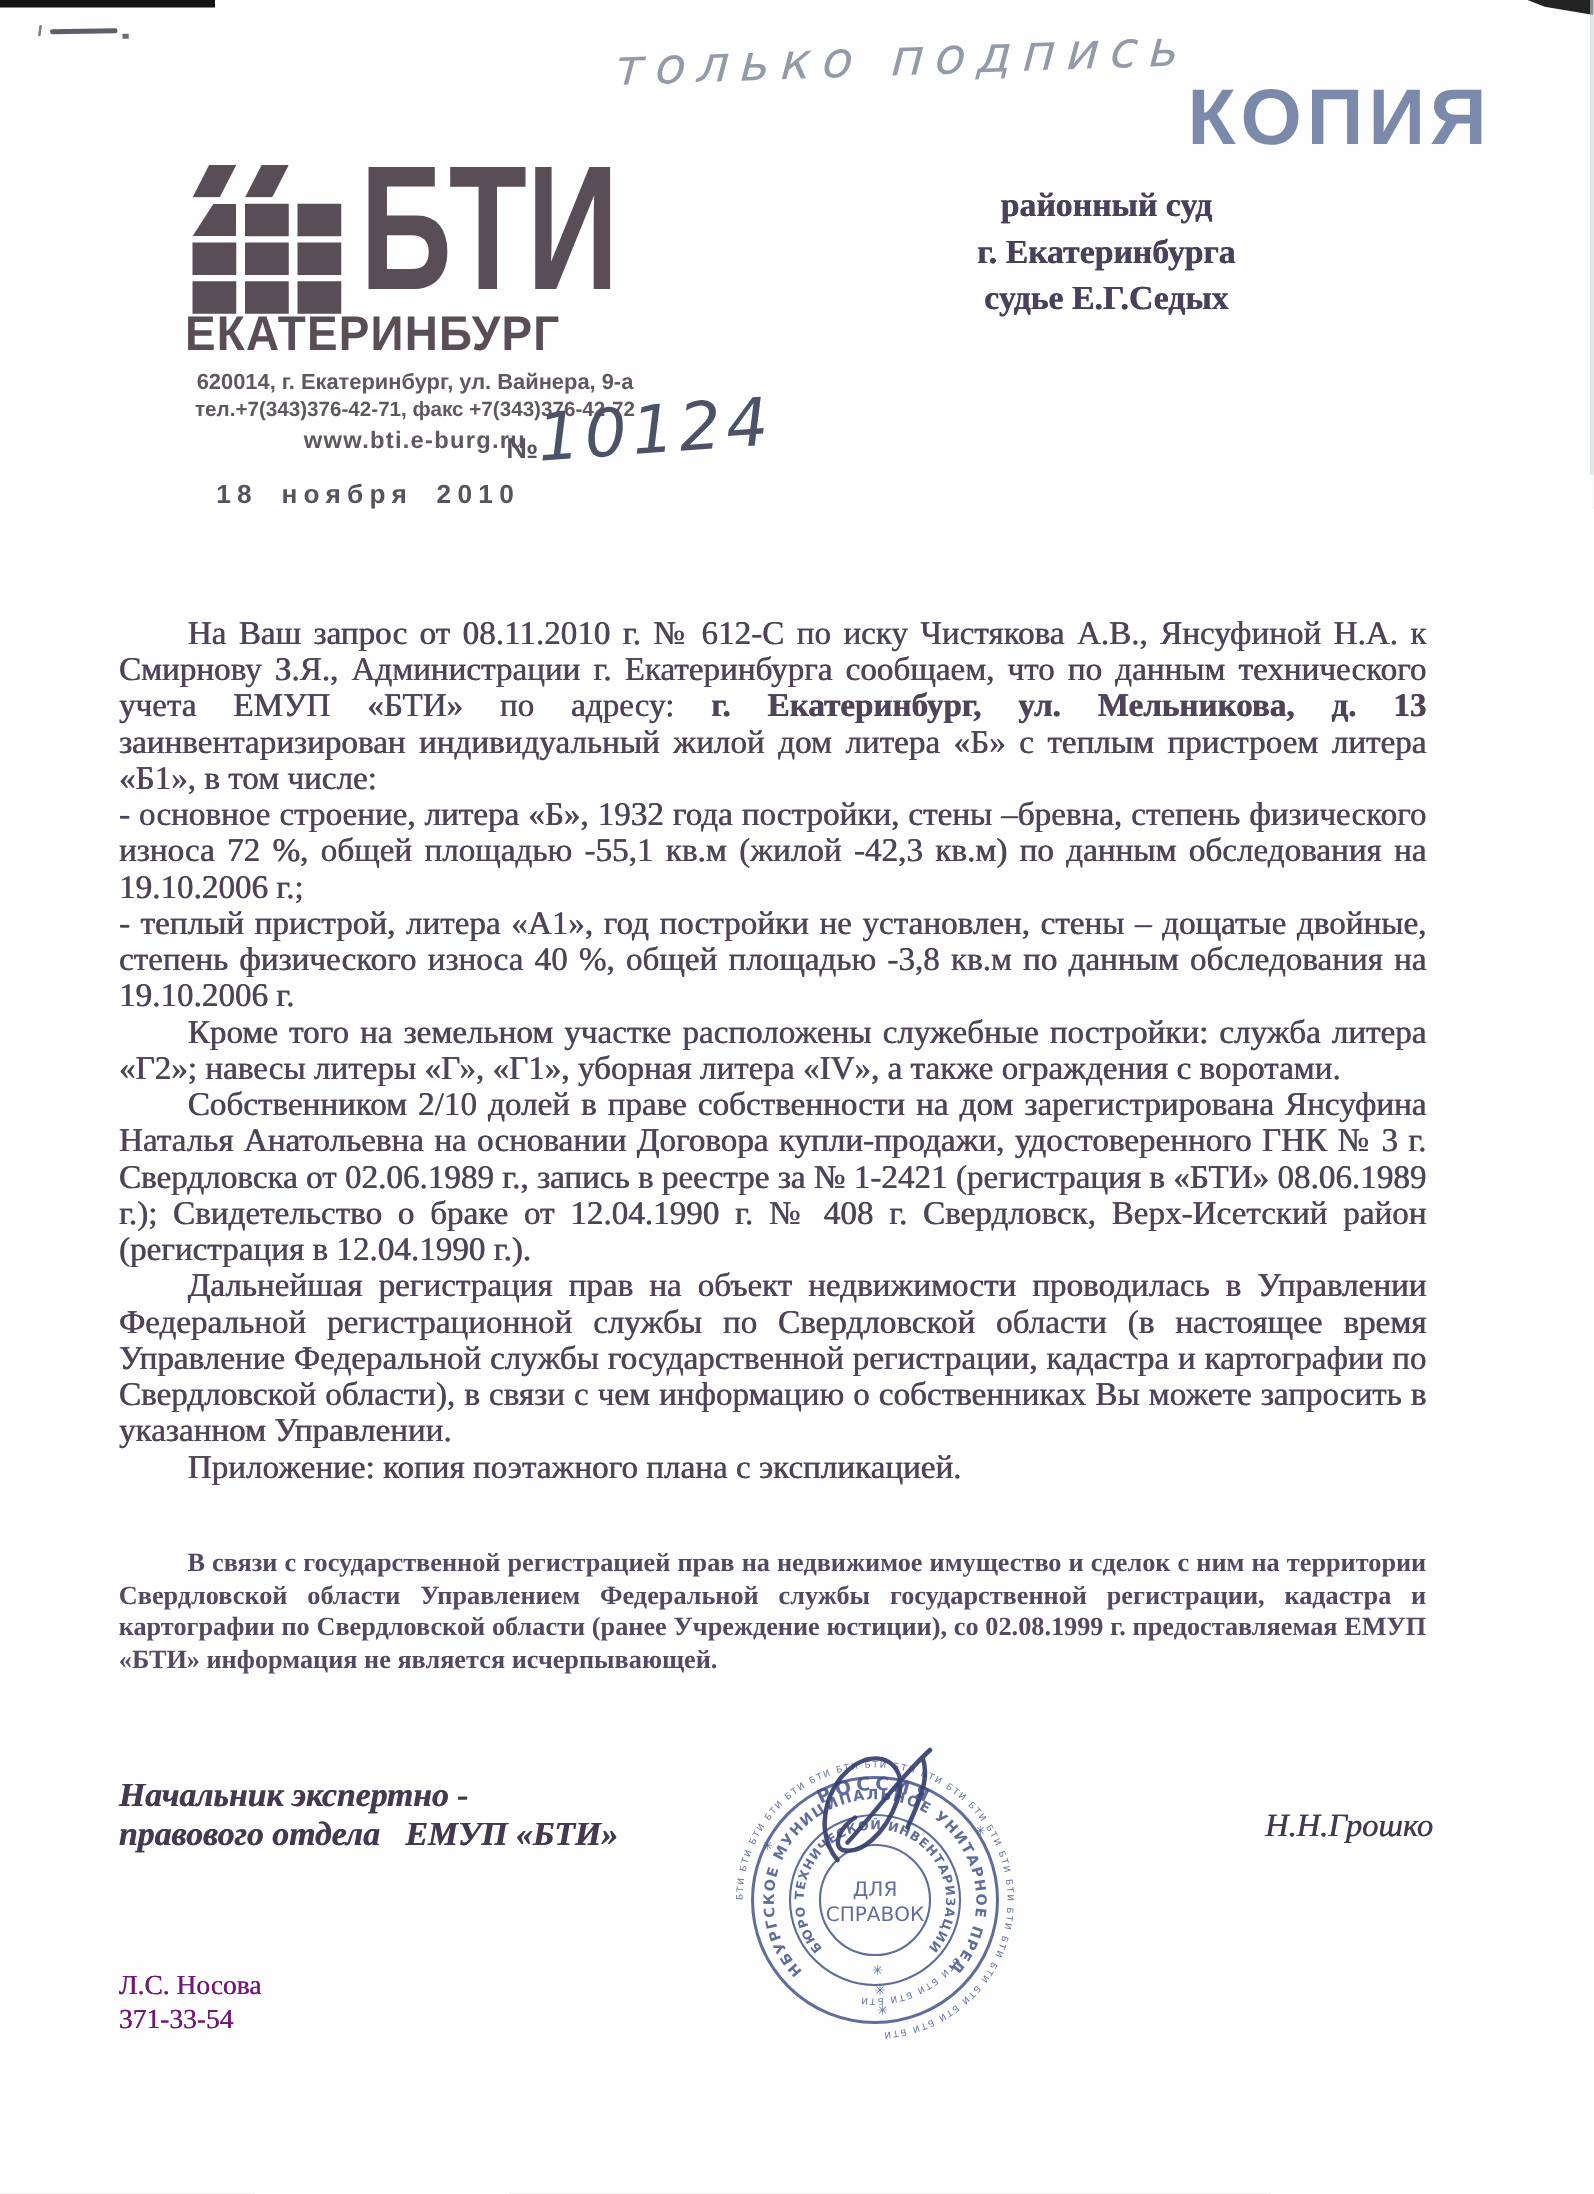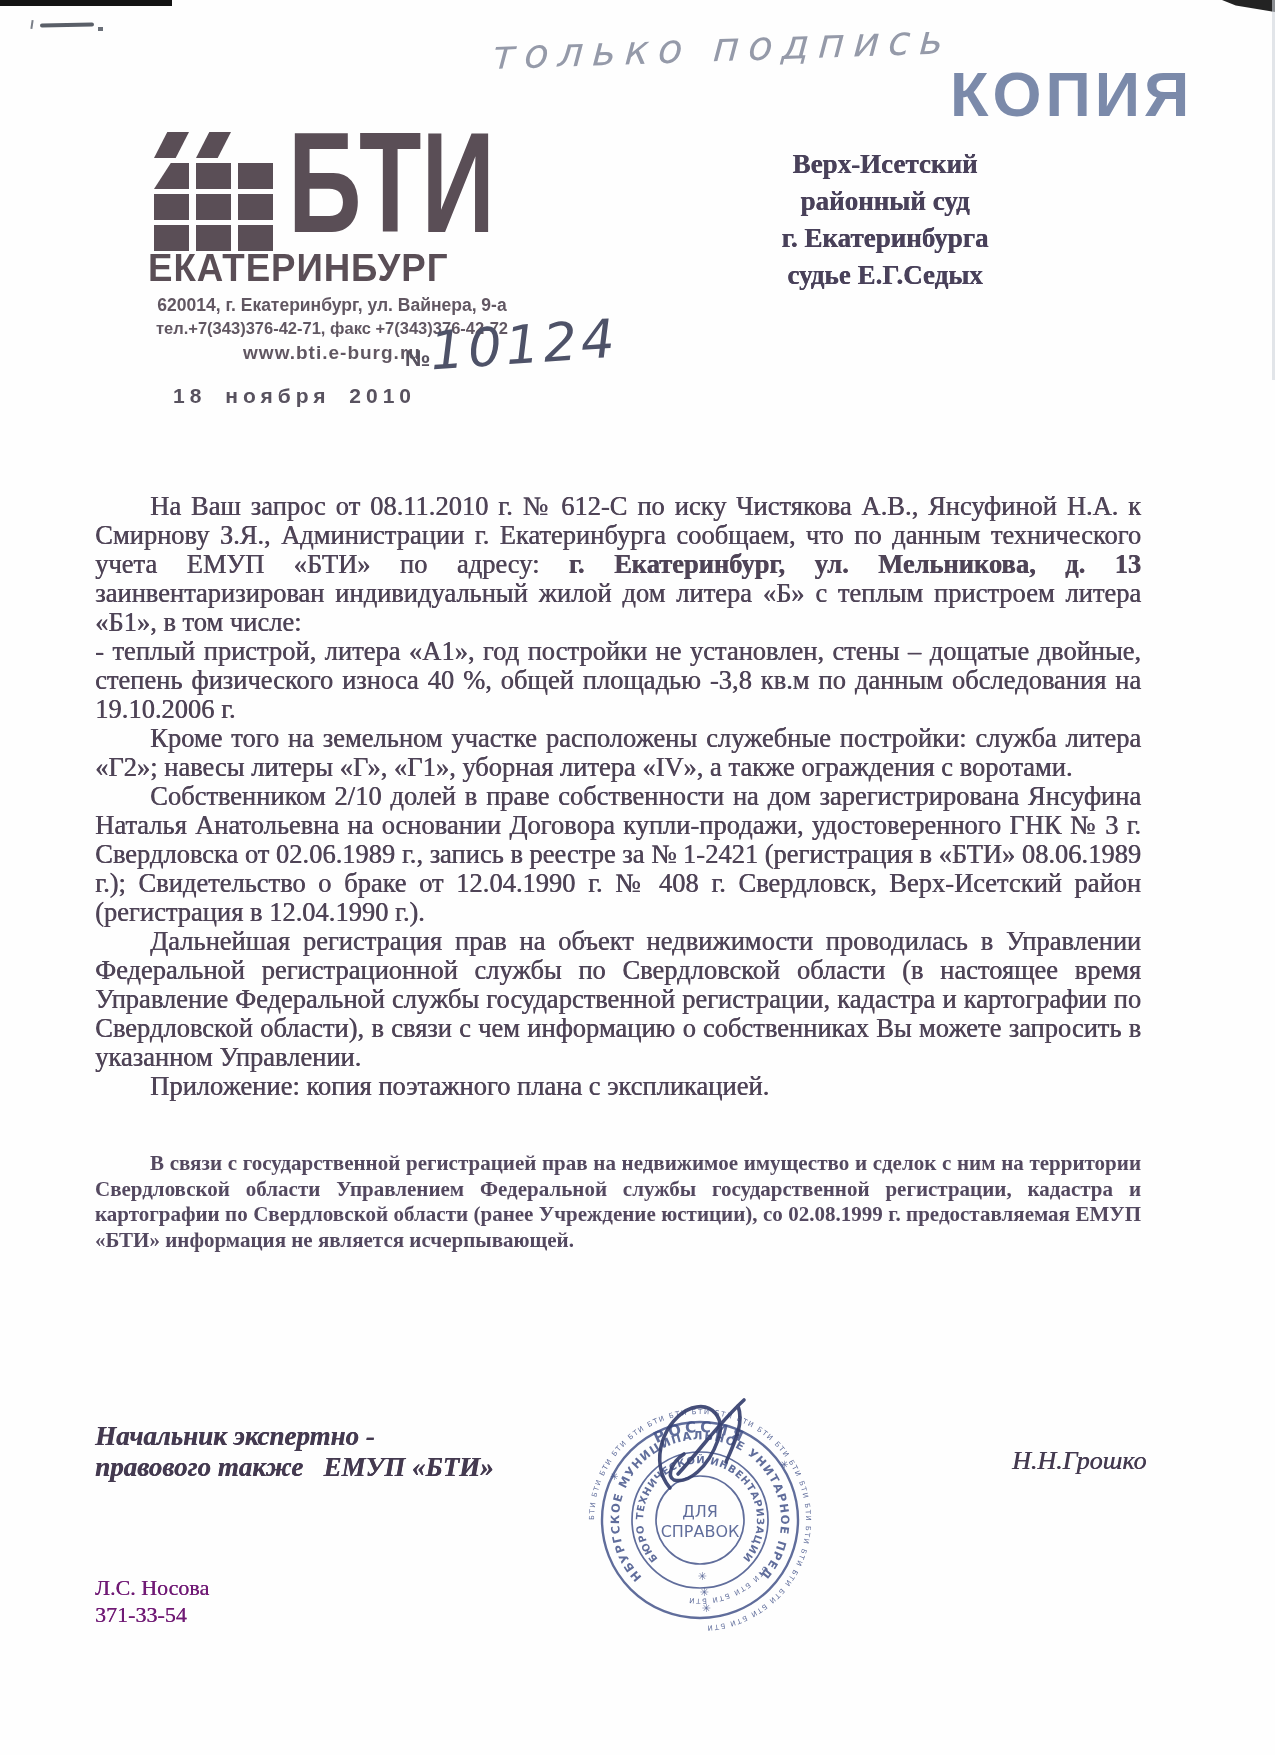--- a/index.html
+++ b/index.html
@@ -153,42 +153,42 @@
     <div class="logo-abbr">БТИ</div>
     <div class="logo-city">ЕКАТЕРИНБУРГ</div>
     <div class="lh-small">
       <div class="lh-a">620014, г. Екатеринбург, ул. Вайнера, 9-а</div>
       <div class="lh-p">тел.+7(343)376-42-71, факс +7(343)376-42-72</div>
       <div class="lh-w">www.bti.e-burg.ru</div>
     </div>
   </div>
 
   <div class="recipient">
-    <div>Верх-Исетский</div>
     <div>районный суд</div>
     <div>г. Екатеринбурга</div>
     <div>судье Е.Г.Седых</div>
   </div>
 
   <div class="ref-date">18 ноября 2010</div>
   <div class="ref-no">№</div>
   <div class="ref-num">10124</div>
 
   <div class="body-text">
     <p class="indent"><span>На Ваш запрос от 08.11.2010 г. № 612-С по иску Чистякова А.В., Янсуфиной Н.А. к Смирнову З.Я., Администрации г. Екатеринбурга сообщаем, что по данным технического учета ЕМУП «БТИ» по адресу: </span><b>г. Екатеринбург, ул. Мельникова, д. 13</b><span> заинвентаризирован индивидуальный жилой дом литера «Б» с теплым пристроем литера «Б1», в том числе:</span></p>
+    <p>- основное строение, литера «Б», 1932 года постройки, стены –бревна, степень физического износа 72 %, общей площадью -55,1 кв.м (жилой -42,3 кв.м) по данным обследования на 19.10.2006 г.;</p>
     <p>- теплый пристрой, литера «А1», год постройки не установлен,  стены – дощатые двойные, степень физического износа 40 %, общей площадью -3,8 кв.м по данным обследования на 19.10.2006 г.</p>
     <p class="indent">Кроме того на земельном участке расположены служебные постройки: служба литера «Г2»; навесы литеры «Г», «Г1», уборная литера «IV», а также ограждения с воротами.</p>
     <p class="indent">Собственником 2/10 долей в праве собственности на дом зарегистрирована Янсуфина Наталья Анатольевна на основании Договора купли-продажи, удостоверенного ГНК  № 3 г. Свердловска от 02.06.1989 г., запись в реестре за № 1-2421 (регистрация в «БТИ» 08.06.1989 г.); Свидетельство о браке от 12.04.1990 г. № 408 г. Свердловск, Верх-Исетский район (регистрация в 12.04.1990 г.).</p>
     <p class="indent">Дальнейшая регистрация прав на объект недвижимости  проводилась  в Управлении Федеральной регистрационной службы по Свердловской области (в настоящее время Управление Федеральной службы государственной регистрации, кадастра и картографии по Свердловской области), в связи с чем информацию о собственниках Вы можете запросить в указанном Управлении.</p>
     <p class="indent">Приложение: копия поэтажного плана с экспликацией.</p>
     <p class="indent note">В связи с государственной регистрацией прав на недвижимое имущество и  сделок с ним на территории Свердловской области Управлением Федеральной службы государственной регистрации, кадастра и картографии по Свердловской области (ранее Учреждение юстиции),  со 02.08.1999 г. предоставляемая ЕМУП «БТИ» информация не является исчерпывающей.</p>
   </div>
 
   <div class="sig-title"><span>Начальник экспертно -</span>
-<span>правового также   ЕМУП «БТИ»</span></div>
+<span>правового отдела   ЕМУП «БТИ»</span></div>
   <div class="sig-name">Н.Н.Грошко</div>
 
   <svg class="stamp" width="250" height="250" viewBox="-125 -125 250 250" xmlns="http://www.w3.org/2000/svg">
     <defs>
       <path id="rMicro" d="M -106 0 A 106 106 0 1 1 106 0 A 106 106 0 1 1 -106 0"></path>
       <path id="rRoss" d="M -88 0 A 88 88 0 1 1 88 0"></path>
       <path id="rOrg" d="M -58 57 A 81 81 0 1 1 58 57"></path>
       <path id="rInn" d="M -40 41 A 57 57 0 1 1 40 41"></path>
       <path id="rBotMicro" d="M 64 46 A 79 79 0 0 1 -64 46"></path>
     </defs>

